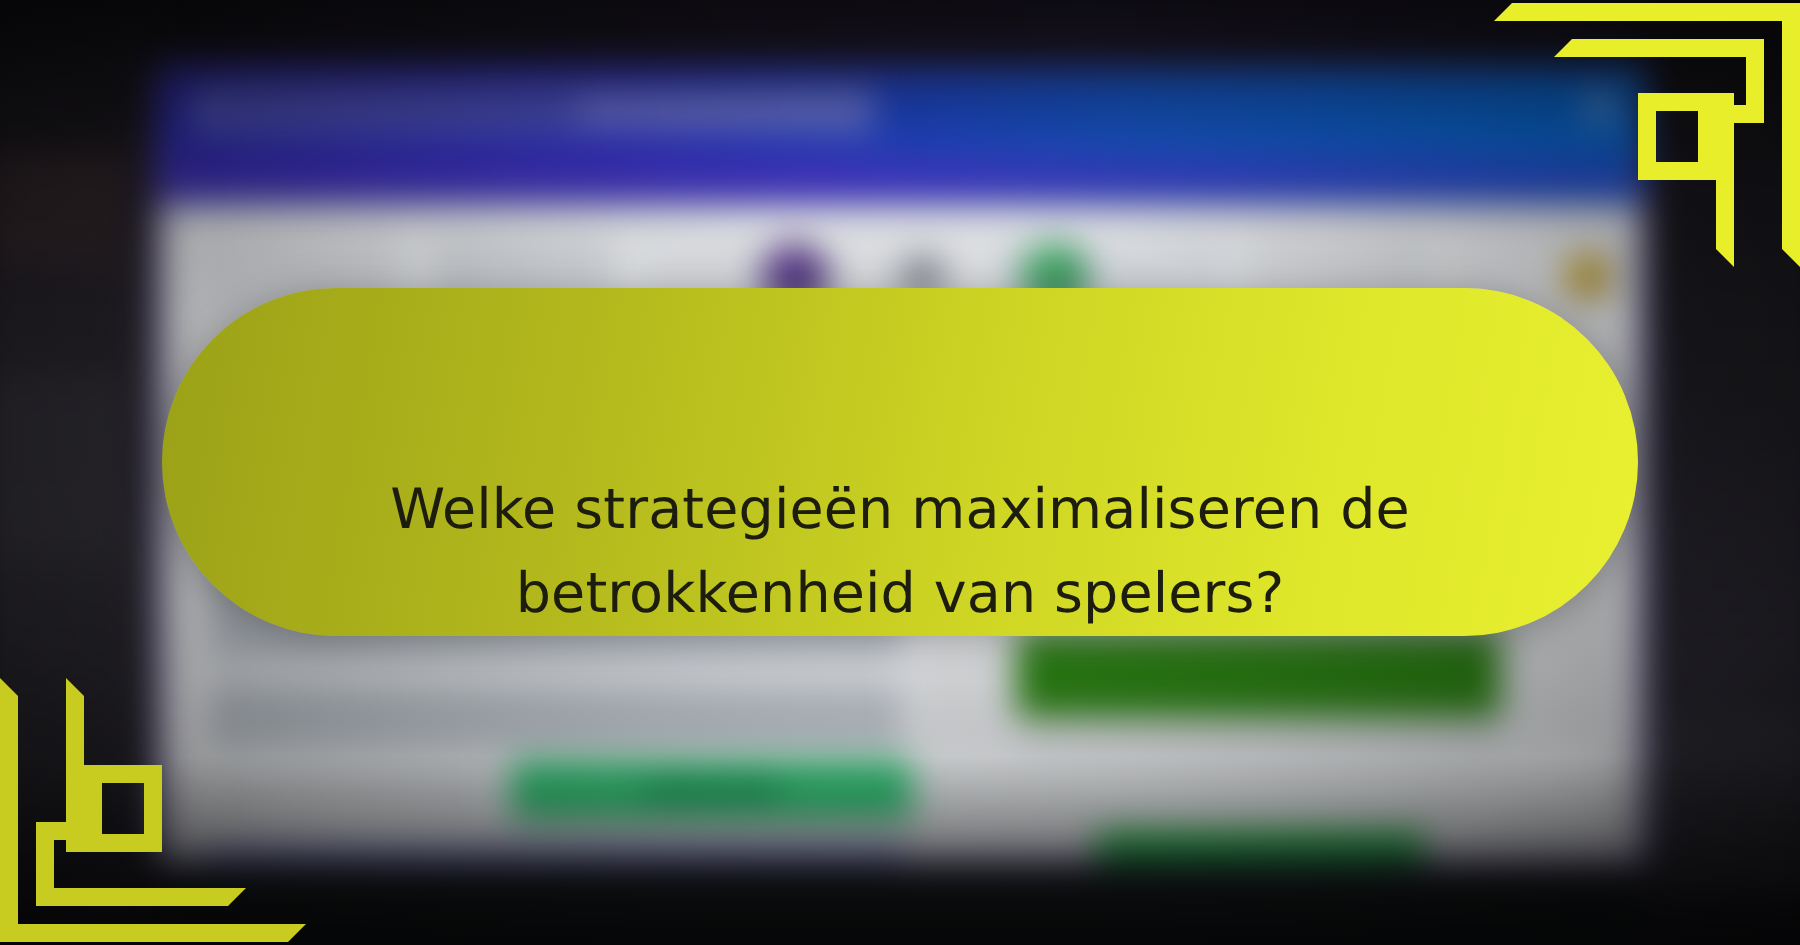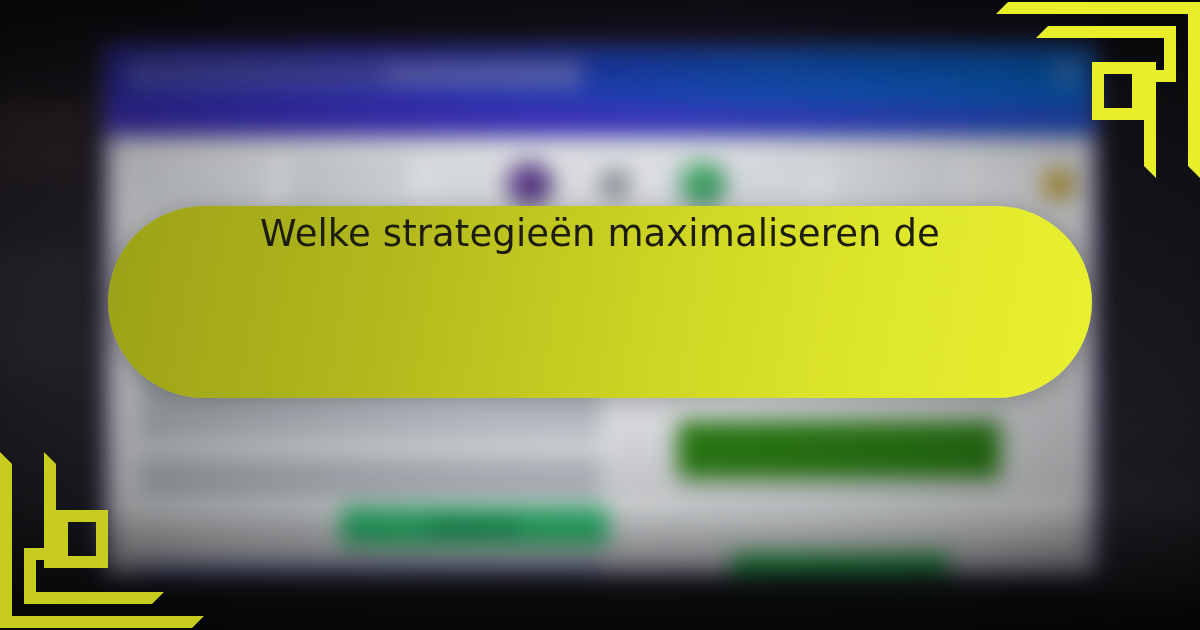--- a/index.html
+++ b/index.html
@@ -128,25 +128,25 @@
 
   
   .corner { position:absolute; pointer-events:none; }
   .corner svg { display:block; }
   .corner-tr { top:0; right:0; }
   .corner-bl { bottom:0; left:0; }
 
   
   .pill {
     position:absolute;
-    left:108px; top:206px;
-    width:984px; height:192px;
+    left:108px; top:192px;
+    width:984px; height:232px;
     border-radius:116px;
     background:linear-gradient(100deg,#9ba117 0%,#b2b81c 28%,#cdd423 55%,#dfe72b 78%,#e9f030 100%);
-    display:flex; align-items:flex-start; justify-content:center;
+    display:flex; align-items:flex-end; justify-content:center;
     box-shadow:0 2px 26px rgba(0,0,0,.28);
   }
   .pill-text {
     width:720px;
     text-align:center;
     color:#1d1d0f;
     font-family:"DejaVu Sans", sans-serif;
     font-size:37px;
     font-weight:400;
     line-height:1.52;
@@ -247,16 +247,17 @@
         <path d="M122 62 L174 62 L174 74 L134 74 L134 108 L174 108 L174 120 L122 120 Z"></path>
         <path d="M162 62 L174 62 L174 120 L162 120 Z"></path>
         <path d="M174 70 L206 70 L206 82 L174 82 Z"></path>
       </g>
     </svg>
   </div>
 
   <div class="pill">
     <div class="pill-text">
       <span class="ln">Welke strategieën maximaliseren de</span>
+      <span class="ln">betrokkenheid van spelers?</span>
     </div>
   </div>
 
 </div>
 
 </body></html>

